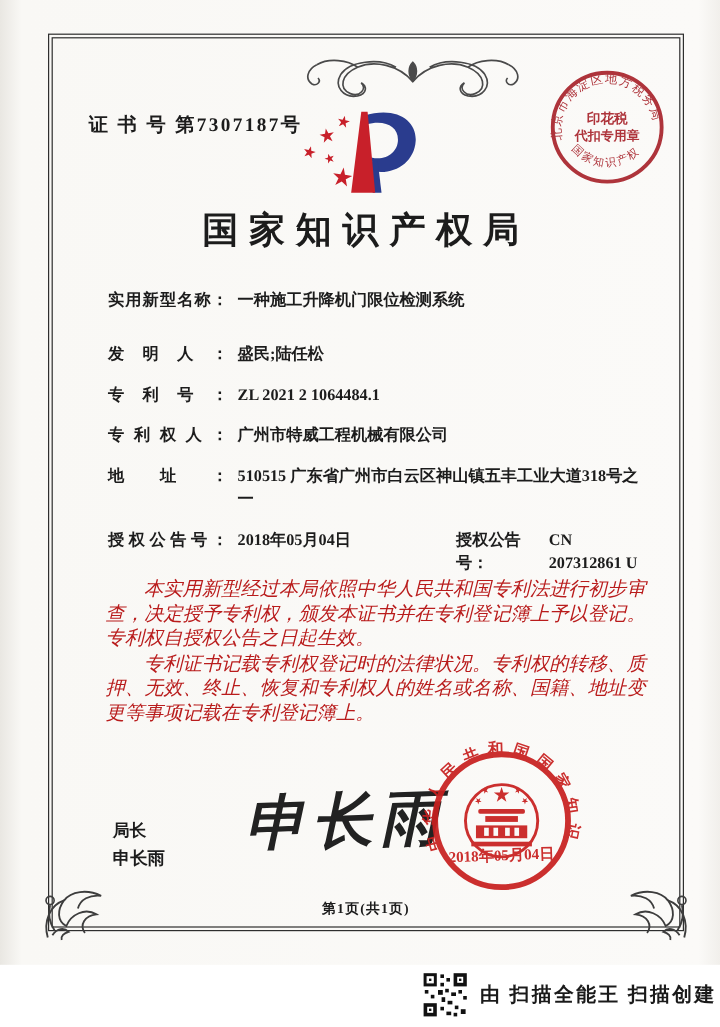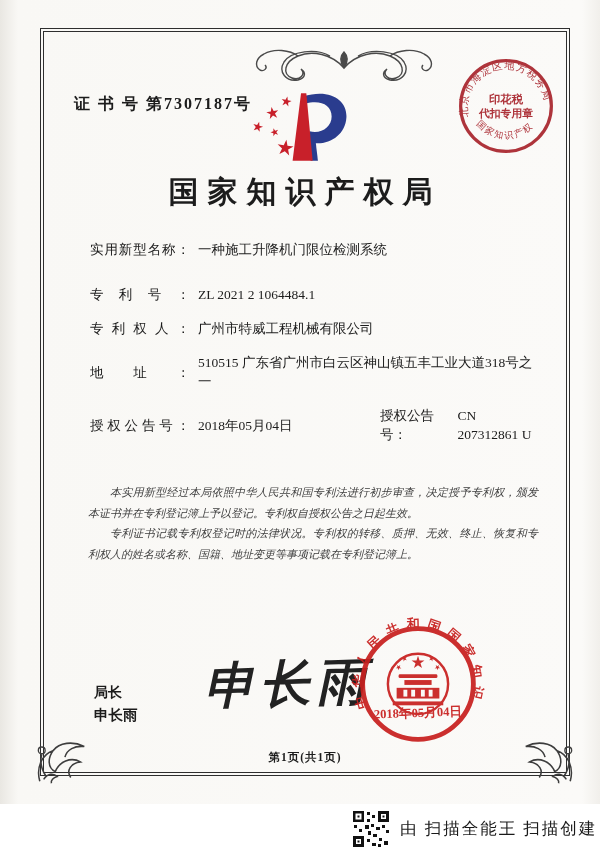--- a/index.html
+++ b/index.html
@@ -21,52 +21,52 @@
     position:absolute; left:30px; top:62px;
     font-size:16px; font-weight:700; letter-spacing:2px;
   }
   .tax-stamp { position:absolute; left:408px; top:20px; width:108px; height:108px; opacity:.92; }
   .logo { position:absolute; left:198px; top:58px; width:116px; height:76px; }
   .title {
     position:absolute; left:0; top:140px; width:100%;
     text-align:center; font-size:30px; font-weight:700; letter-spacing:9px;
   }
   .fields { position:absolute; left:46px; right:26px; top:208px; }
-  .frow { display:flex; margin-bottom:15px; font-size:13.5px; font-weight:400; line-height:19px;align-items:center; }
+  .frow { display:flex; margin-bottom:15px; font-size:13.5px; font-weight:700; line-height:19px; }
   .frow.gap-big { margin-bottom:26px; }
   .flabel { width:100px; flex:0 0 100px; text-align:justify; text-align-last:justify; }
   .fvalue { flex:1; padding-left:8px; }
   .frow.split .fvalue { flex:0 0 160px; }
   .flabel2 { margin-left:30px; }
   .fvalue2 { padding-left:8px; }
   .paras { position:absolute; left:44px; right:28px; top:450px; }
   .paras p {
-    font-size:11px; line-height:20.5px; text-align:justify;
-    text-indent:2em; font-style:italic; font-weight:500; color:#404040;
+    font-size:16px; line-height:20.5px; text-align:justify;
+    text-indent:2em; font-style:italic; font-weight:500; color:#b91c1c;
   }
   .sig-title { position:absolute; left:50px; top:652px; font-size:14px; font-weight:700; }
   .sig-name  { position:absolute; left:50px; top:674px; font-size:14.5px; font-weight:700; }
   .sig-script {
     position:absolute; left:160px; top:618px; width:220px;
     font-size:50px; font-style:italic; font-weight:600; color:#222;
     transform:rotate(-2deg); letter-spacing:6px; white-space:nowrap;
   }
   .red-seal { position:absolute; left:306px; top:582px; width:136px; height:136px; opacity:.93; }
   .page-info {
     position:absolute; left:0; top:718px; width:100%;
     text-align:center; font-size:11.5px; font-weight:600; letter-spacing:1px;
   }
   .corner-fl { position:absolute; width:58px; height:44px; }
   .fl-bl { left:-10px; bottom:-12px; }
   .fl-br { right:-10px; bottom:-12px; transform:scaleX(-1); }
   .scan-bar { position:absolute; left:0; bottom:0; width:600px; height:52px; background:#ffffff; }
   .qr { position:absolute; left:352px; bottom:8px; width:38px; height:38px; }
   .scan-text {
     position:absolute; left:400px; bottom:16px;
-    font-size:16.5px; font-weight:400; color:#1a1a1a; letter-spacing:2px;
+    font-size:16.5px; font-weight:700; color:#1a1a1a; letter-spacing:2px;
     font-family:"Liberation Serif","DejaVu Serif",serif;
   }
   svg text { font-family:"Liberation Serif","DejaVu Serif",serif; }
 </style>
 </head>
 <body>
 
 <div class="frame">
 
   <svg class="top-ornament" viewBox="0 0 300 40">
@@ -110,20 +110,24 @@
     <use href="#star" transform="translate(31,40) scale(4) rotate(-18)" fill="#c8202a"></use>
     <use href="#star" transform="translate(41,55) scale(8) rotate(8)" fill="#c8202a"></use>
   </svg>
 
   <div class="title">国家知识产权局</div>
 
   <div class="fields">
     <div class="frow gap-big">
       <span class="flabel">实用新型名称：</span>
       <span class="fvalue">一种施工升降机门限位检测系统</span>
+    </div>
+    <div class="frow">
+      <span class="flabel">发明人：</span>
+      <span class="fvalue">盛民;陆任松</span>
     </div>
     <div class="frow">
       <span class="flabel">专利号：</span>
       <span class="fvalue">ZL 2021 2 1064484.1</span>
     </div>
     <div class="frow">
       <span class="flabel">专利权人：</span>
       <span class="fvalue">广州市特威工程机械有限公司</span>
     </div>
     <div class="frow">

